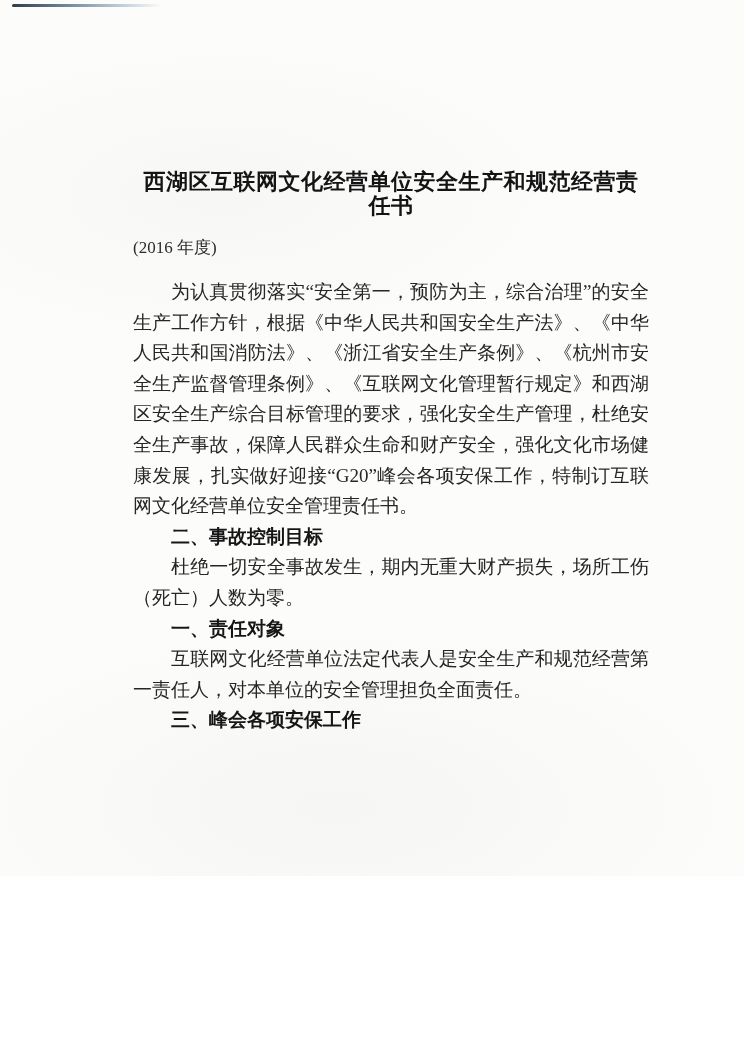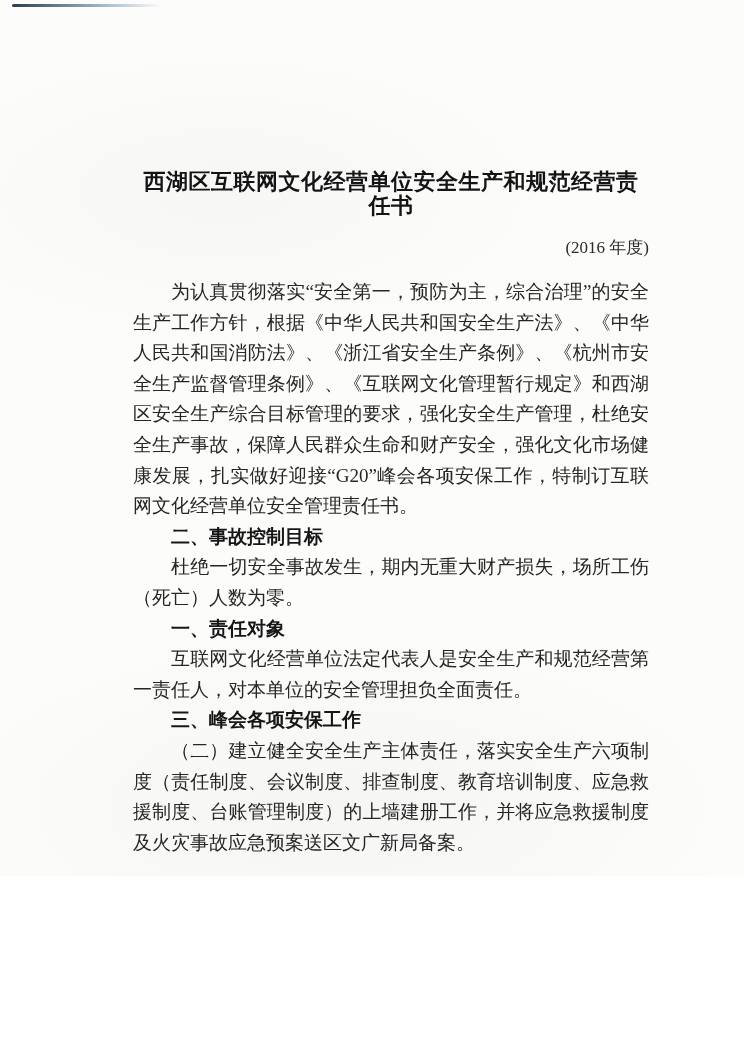--- a/index.html
+++ b/index.html
@@ -41,21 +41,21 @@
     font-size: 22px;
     line-height: 24px;
     text-align: center;
     color: #141414;
     letter-spacing: 0.5px;
   }
   .subtitle {
     margin: 18px 0 17px 0;
     font-size: 17px;
     line-height: 24px;
-    text-align: right;
+    text-align: left;
     color: #2b2b2b;
   }
   .body-text {
     margin-top: 16px;
     font-size: 19px;
     line-height: 30.6px;
     text-align: justify;
   }
   .para {
     margin: 0;
@@ -99,20 +99,19 @@
   <div>
     <h2 class="sec-heading">一、责任对象</h2>
     <div>
               <p class="para">互联网文化经营单位法定代表人是安全生产和规范经营第一责任人，对本单位的安全管理担负全面责任。</p>
             </div>
   </div>
 
   <div>
     <h2 class="sec-heading">三、峰会各项安保工作</h2>
     <div>
-              <p class="para">（二）建立健全安全生产主体责任，落实安全生产六项制度（责任制度、会议制度、排查制度、教育培训制度、应急救援制度、台账管理制度）的上墙建册工作，并将应急救援制度及火灾事故应急预案送区文广新局备案。</p>
             </div>
   </div>
 </div>
 
     </div>
   </div>
 </div>
 
 </body></html>

